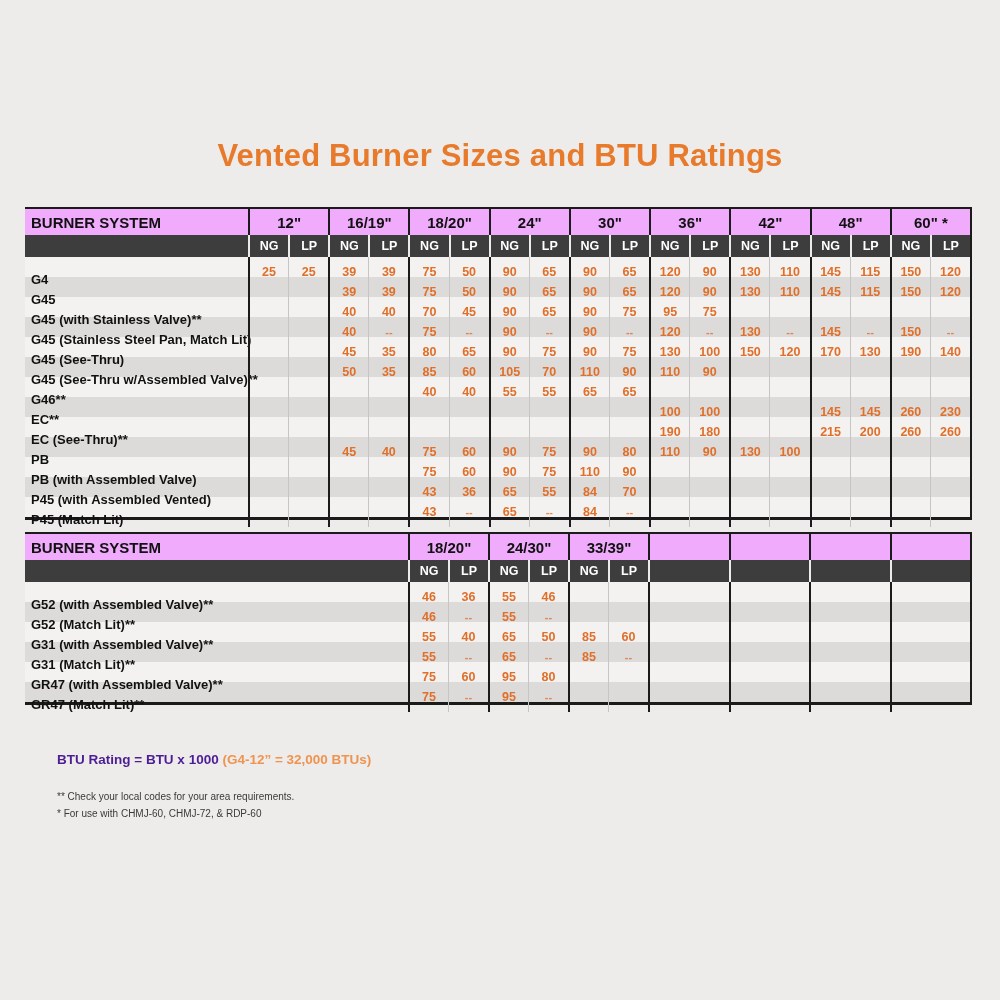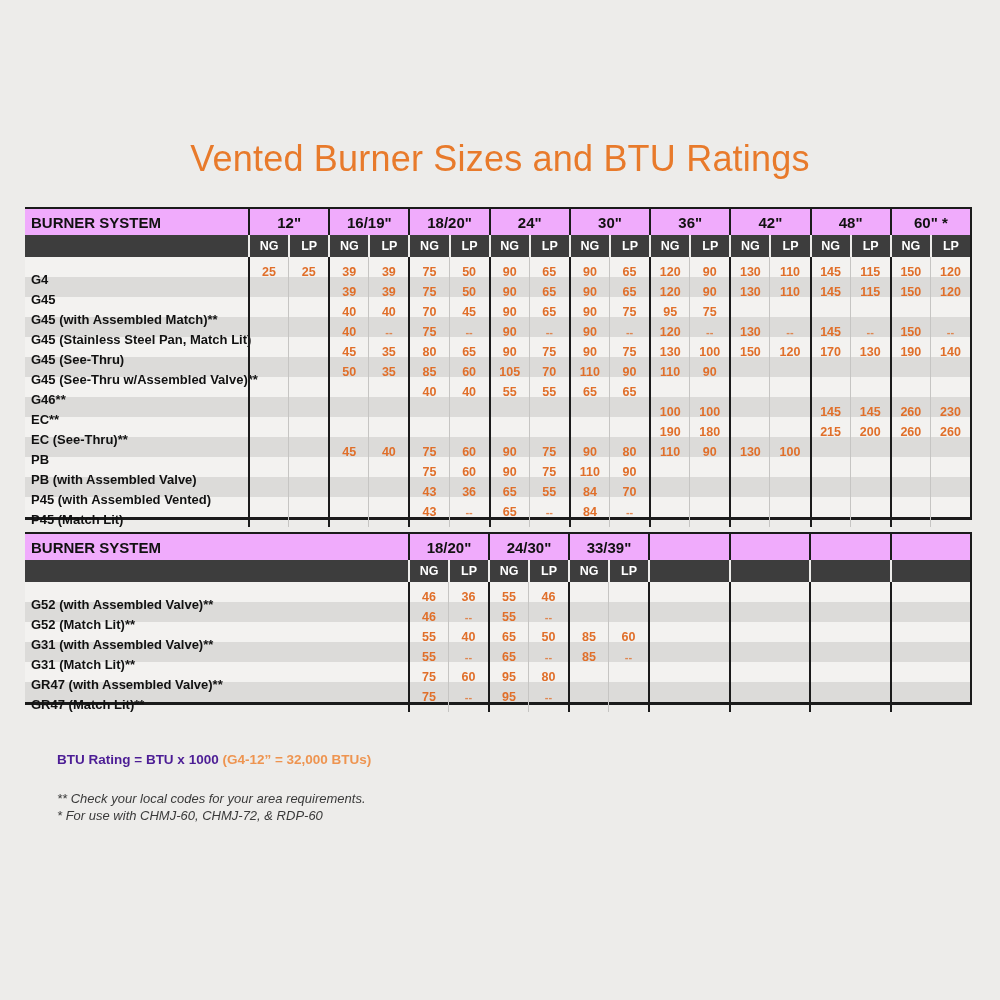--- a/index.html
+++ b/index.html
@@ -3,21 +3,21 @@
 <meta charset="utf-8">
 <style>
   html,body{margin:0;padding:0;}
   .page{
     position:relative; width:1000px; height:1000px;
     background:#edecea; overflow:hidden;
     font-family:"Liberation Sans", sans-serif;
   }
   .title{
     position:absolute; top:138px; left:0; width:100%;
-    text-align:center; font-size:36px; font-weight:normal;
+    text-align:center; font-size:31px; font-weight:bold;
     color:#e87a2b; letter-spacing:0.2px;
   }
   .tbl{
     position:absolute; left:25px; width:947px;
     border-top:2px solid #1b1b1b;
     border-right:2px solid #1b1b1b;
     border-bottom:3px solid #1b1b1b;
     box-sizing:border-box;
   }
   .tbl *{box-sizing:border-box;}
@@ -50,21 +50,21 @@
     font-weight:bold; font-size:12.5px; color:#e06f2a;
   }
   .val.group-start{border-left:2px solid #1b1b1b;}
   .val.lp-sep{border-left:1px solid #c6c5c3;}
   .val .dash{opacity:.78; font-size:11px;}
   .footer-rating{
     position:absolute; left:57px; top:752px;
     font-size:13.5px; font-weight:bold; white-space:nowrap;
   }
   .footnote{
-    position:absolute; left:57px; color:#3a3a3a; font-size:13px;font-style:italic;
+    position:absolute; left:57px; color:#3a3a3a; font-size:10px;
   }
   .footnote.n1{top:791px;}
   .footnote.n2{top:808px;}
 </style>
 </head>
 <body>
 
 <div class="page">
   <div class="title">Vented Burner Sizes and BTU Ratings</div>
 
@@ -138,21 +138,21 @@
         <div class="val group-start">120</div>
         <div class="val lp-sep">90</div>
         <div class="val group-start">130</div>
         <div class="val lp-sep">110</div>
         <div class="val group-start">145</div>
         <div class="val lp-sep">115</div>
         <div class="val group-start">150</div>
         <div class="val lp-sep">120</div>
       </div>
       <div class="body-row light" style="grid-template-columns: 223px repeat(18, 1fr);">
-        <div class="row-label">G45 (with Assembled Match)**</div>
+        <div class="row-label">G45 (with Stainless Valve)**</div>
         <div class="val group-start"></div>
         <div class="val lp-sep"></div>
         <div class="val group-start">40</div>
         <div class="val lp-sep">40</div>
         <div class="val group-start">70</div>
         <div class="val lp-sep">45</div>
         <div class="val group-start">90</div>
         <div class="val lp-sep">65</div>
         <div class="val group-start">90</div>
         <div class="val lp-sep">75</div>

